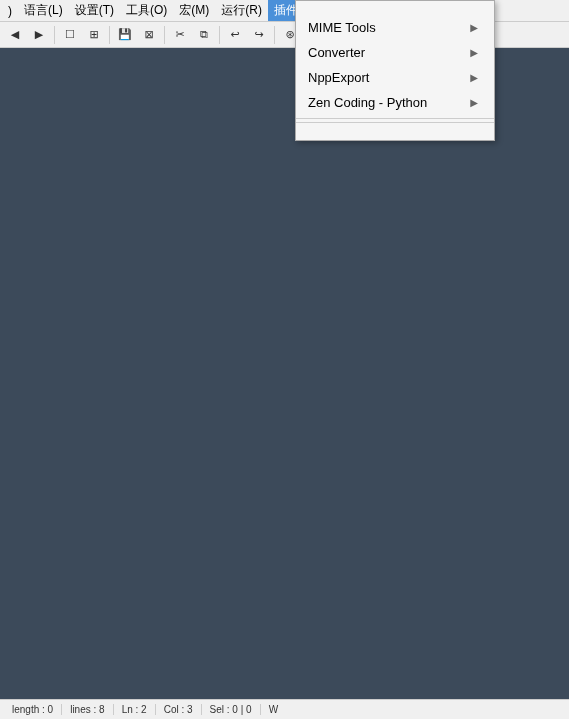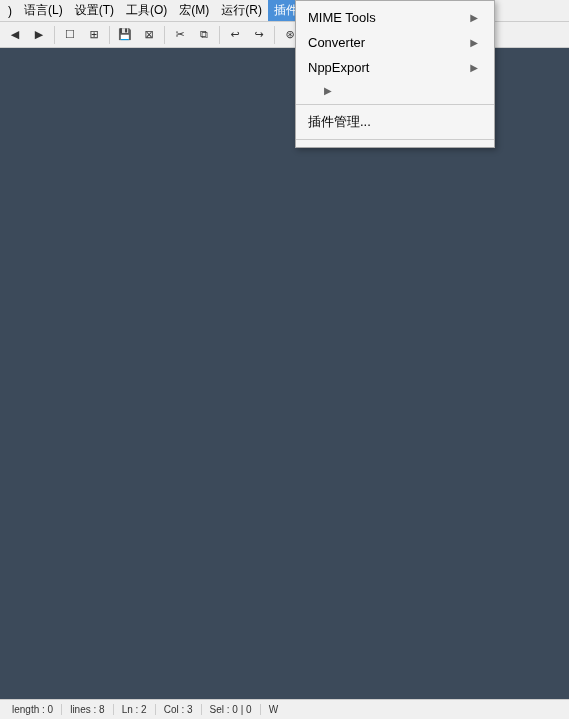--- a/index.html
+++ b/index.html
@@ -77,21 +77,21 @@
     
     .dropdown-menu {
       position: absolute;
       top: 0px;
       left: 295px;
       background: #f5f5f5;
       border: 1px solid #aaa;
       box-shadow: 2px 2px 6px rgba(0,0,0,0.3);
       min-width: 200px;
       z-index: 100;
-      padding: 4px 0;
+      padding: 14px 0;
     }
     .menu-item {
       display: flex;
       align-items: center;
       justify-content: space-between;
       padding: 5px 16px 5px 12px;
       cursor: pointer;
       font-size: 13px;
       color: #000;
       white-space: nowrap;
@@ -176,26 +176,24 @@
   </div>
   <div class="menu-item">
     <span>Converter</span>
     <span class="arrow">▶</span>
   </div>
   <div class="menu-item">
     <span>NppExport</span>
     <span class="arrow">▶</span>
   </div>
   <div class="menu-item">
+    <span>Zen Coding - Python</span>
     <span class="arrow">▶</span>
   </div>
   <div class="menu-separator"></div>
-  <div class="menu-item">
-    <span>插件管理...</span>
-  </div>
   <div class="menu-separator"></div>
 </div>
 
 <div class="statusbar">
   <div class="status-item">length : 0</div>
   <div class="status-item">lines : 8</div>
   <div class="status-item">Ln : 2</div>
   <div class="status-item">Col : 3</div>
   <div class="status-item">Sel : 0 | 0</div>
   <div class="status-item">W</div>

